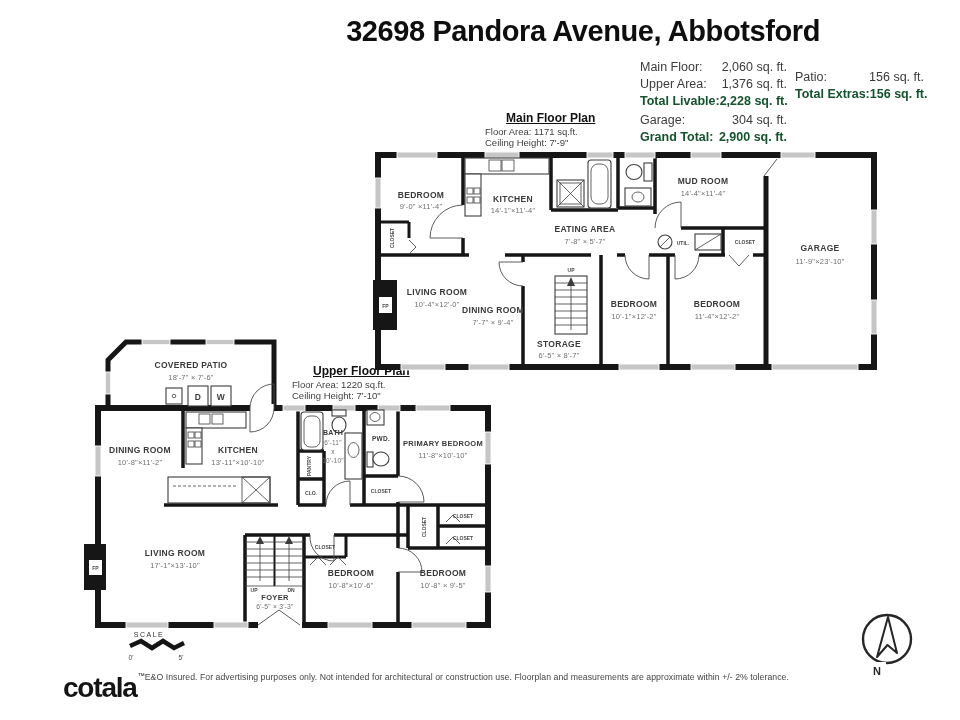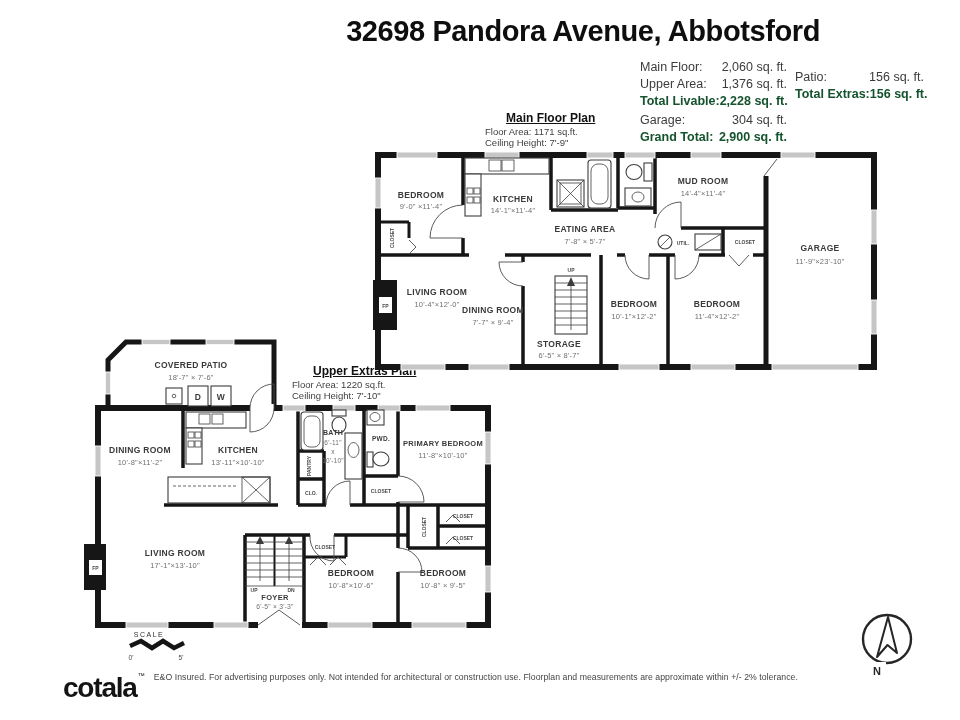--- a/index.html
+++ b/index.html
@@ -21,21 +21,21 @@
   .rd{font-size:7.5px;fill:#6f6f6f;text-anchor:middle;letter-spacing:0.2px;}
   .tx{font-weight:bold;font-size:5px;fill:#4a4a4a;text-anchor:middle;}
   .wl{stroke:#161616;fill:none;}
   .fx{fill:#ffffff;stroke:#3c3c3c;stroke-width:1.1;}
   .fn{fill:none;stroke:#3c3c3c;stroke-width:0.8;}
   .dr{stroke:#4a4a4a;stroke-width:0.9;fill:none;}
   .win{fill:#c6c6c6;stroke:#ffffff;stroke-width:0.9;}
   .footer{position:absolute;left:63px;top:672px;display:flex;align-items:flex-start;}
   .logo{font-size:28px;font-weight:bold;letter-spacing:-1.2px;color:#141414;}
   .tm{font-size:7px;color:#141414;margin-left:1px;}
-  .disclaimer{font-size:8.7px;color:#454545;margin-left:9px;letter-spacing:0.05px;}
+  .disclaimer{font-size:8.7px;color:#454545;letter-spacing:0.05px;}
 </style>
 </head>
 <body>
 
 <div class="sheet">
 
   <div class="page-title">32698 Pandora Avenue, Abbotsford</div>
 
   <div class="stats-left">
     <div class="stat-row">
@@ -71,21 +71,21 @@
     </div>
   </div>
 
   <div class="plan-label main">
     <div class="pt">Main Floor Plan</div>
     <div>Floor Area: 1171 sq.ft.</div>
     <div>Ceiling Height: 7'-9"</div>
   </div>
 
   <div class="plan-label upper">
-    <div class="pt">Upper Extras Plan</div>
+    <div class="pt">Upper Floor Plan</div>
     <div>Floor Area: 1220 sq.ft.</div>
     <div>Ceiling Height: 7'-10"</div>
   </div>
 
   <svg class="plan" style="left:373px;top:150px;" width="507" height="222" viewBox="0 0 507 222">
     <g>
       <rect x="5" y="5" width="496" height="212" fill="#ffffff" class="wl" stroke-width="6"></rect>
       <path class="wl" stroke-width="5" d="M393 26 V214"></path>
       <path class="wl" stroke-width="3.5" d="M90 8 V55 M90 88 V105"></path>
       <path class="wl" stroke-width="3" d="M8 72 H36 M36 72 V88"></path>

